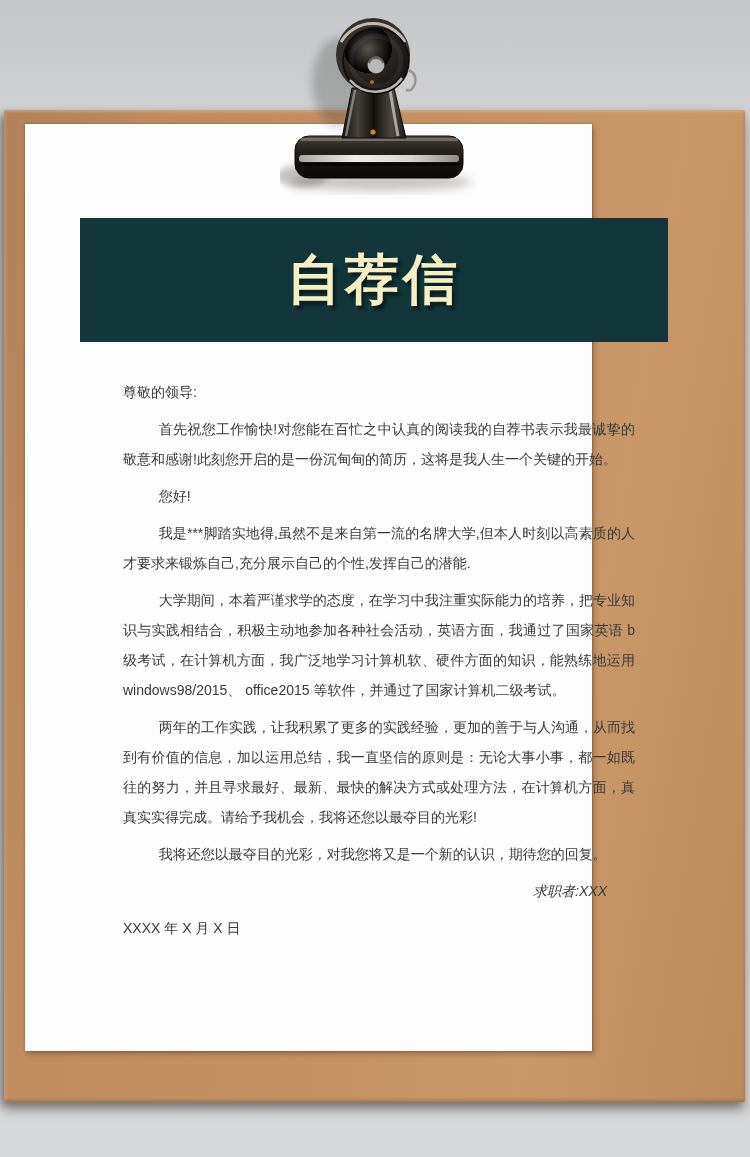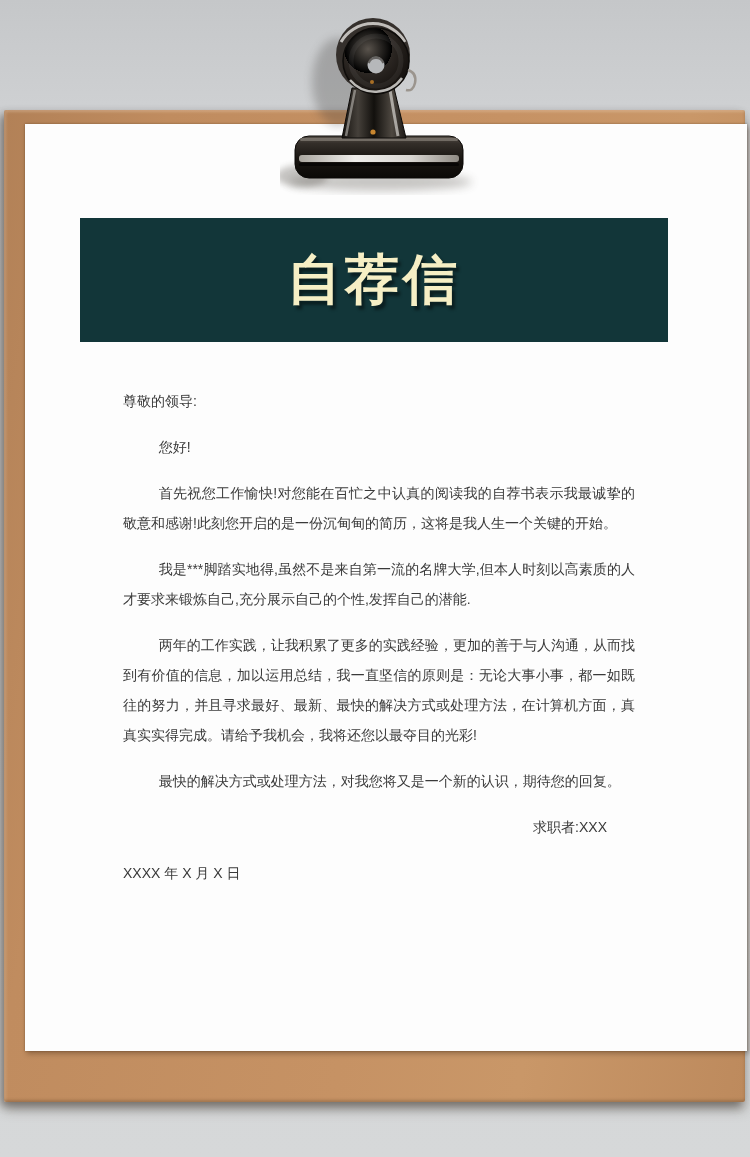--- a/index.html
+++ b/index.html
@@ -30,21 +30,21 @@
       -4px 4px 8px rgba(60, 52, 44, 0.45),
       0 8px 12px rgba(80, 72, 62, 0.40),
       inset 0 -2px 3px rgba(60, 40, 20, 0.25),
       inset 2px 2px 3px rgba(255, 240, 220, 0.25);
   }
   
   .paper {
     position: absolute;
     left: 21px;
     top: 14px;
-    width: 722px;
+    width: 567px;
     height: 927px;
     background: var(--paper, #fdfdfd);
     box-shadow:
       0 0 2px rgba(40, 25, 10, 0.35),
       2px 3px 5px rgba(60, 40, 20, 0.35);
   }
   
   .title-banner {
     position: absolute;
     left: 55px;
@@ -68,29 +68,30 @@
     position: absolute;
     left: 98px;
     top: 246px;
     width: 512px;
     color: var(--body-text, #3a3a3a);
     font-size: 14px;
     line-height: 30px;
     text-align: justify;
   }
   .letter-body p {
-    margin: 16px 0 3px 0;
+    margin: 7px 0 3px 0;
   }
   .letter-body p.indent {
     text-indent: 2.55em;
   }
   .letter-body p.sig {
     text-align: right;
     text-indent: 0;
     padding-right: 28px;
+    font-style: italic;
   }
   .letter-body p.date {
     text-indent: 0;
     padding-right: 14px;
   }
   
   .clip {
     position: absolute;
     left: 280px;
     top: 10px;
@@ -107,25 +108,26 @@
   <div class="clipboard">
     <div class="paper">
 
       <div class="title-banner">
         <span class="title">自荐信</span>
       </div>
 
       <div class="letter-body">
         <p class="salutation">尊敬的领导:</p>
         <div id="paragraphs">
+            <p class="indent">首先祝您工作愉快!对您能在百忙之中认真的阅读我的自荐书表示我最诚挚的敬意和感谢!此刻您开启的是一份沉甸甸的简历，这将是我人生一个关键的开始。</p>
             <p class="indent">您好!</p>
-            <p class="indent">首先祝您工作愉快!对您能在百忙之中认真的阅读我的自荐书表示我最诚挚的敬意和感谢!此刻您开启的是一份沉甸甸的简历，这将是我人生一个关键的开始。</p>
             <p class="indent">我是***脚踏实地得,虽然不是来自第一流的名牌大学,但本人时刻以高素质的人才要求来锻炼自己,充分展示自己的个性,发挥自己的潜能.</p>
+            <p class="indent">大学期间，本着严谨求学的态度，在学习中我注重实际能力的培养，把专业知识与实践相结合，积极主动地参加各种社会活动，英语方面，我通过了国家英语 b 级考试，在计算机方面，我广泛地学习计算机软、硬件方面的知识，能熟练地运用 windows98/2015、 office2015 等软件，并通过了国家计算机二级考试。</p>
             <p class="indent">两年的工作实践，让我积累了更多的实践经验，更加的善于与人沟通，从而找到有价值的信息，加以运用总结，我一直坚信的原则是：无论大事小事，都一如既往的努力，并且寻求最好、最新、最快的解决方式或处理方法，在计算机方面，真真实实得完成。请给予我机会，我将还您以最夺目的光彩!</p>
-            <p class="indent">最快的解决方式或处理方法，对我您将又是一个新的认识，期待您的回复。</p>
+            <p class="indent">我将还您以最夺目的光彩，对我您将又是一个新的认识，期待您的回复。</p>
           </div>
         <p class="sig">求职者:XXX</p>
         <p class="date">XXXX 年 X 月 X 日</p>
       </div>
 
     </div>
   </div>
 
   <svg class="clip" viewBox="0 0 210 185" xmlns="http://www.w3.org/2000/svg">
     <defs>

